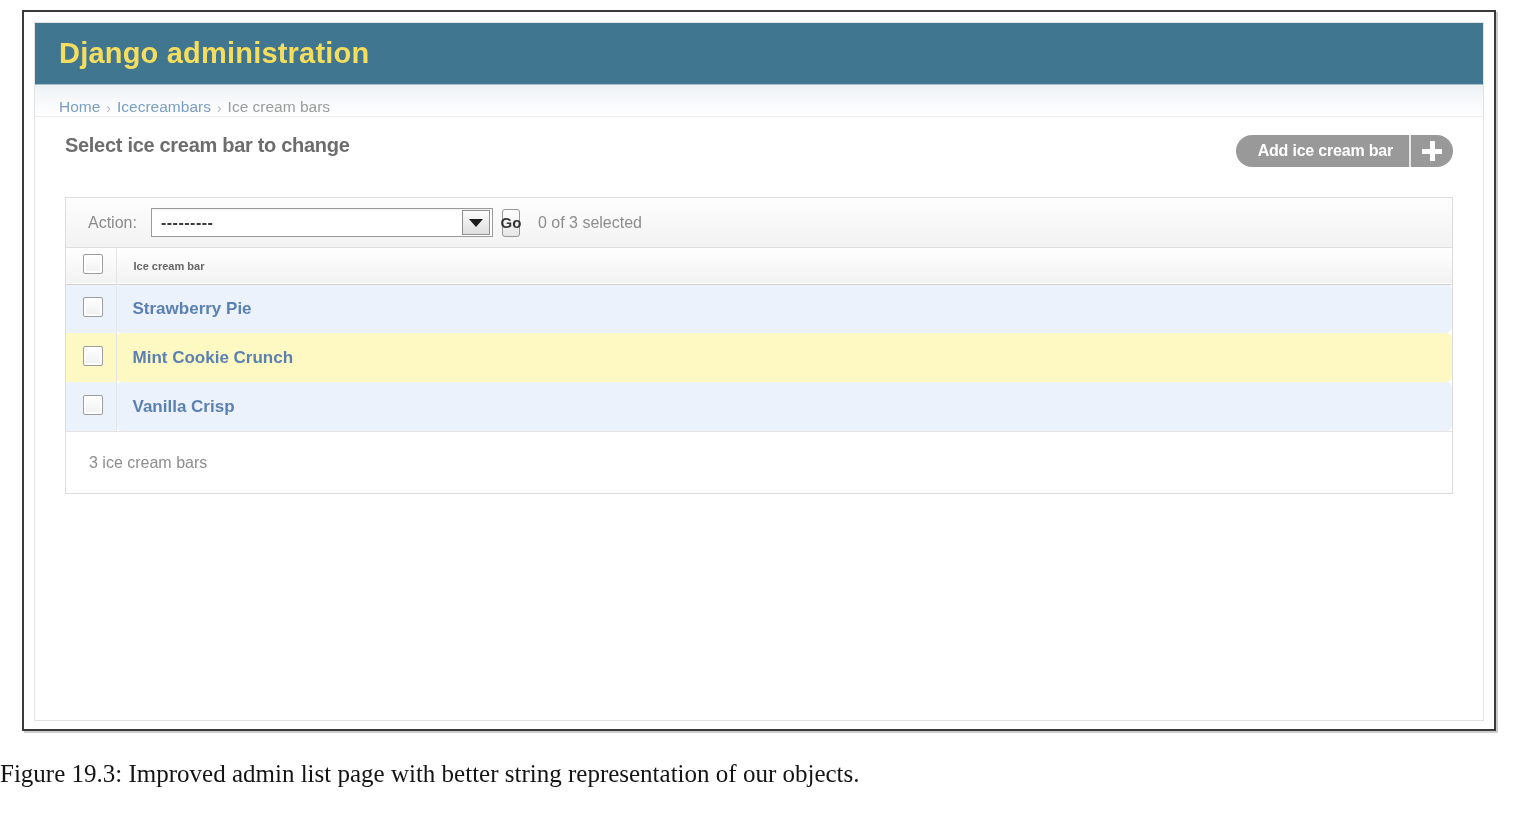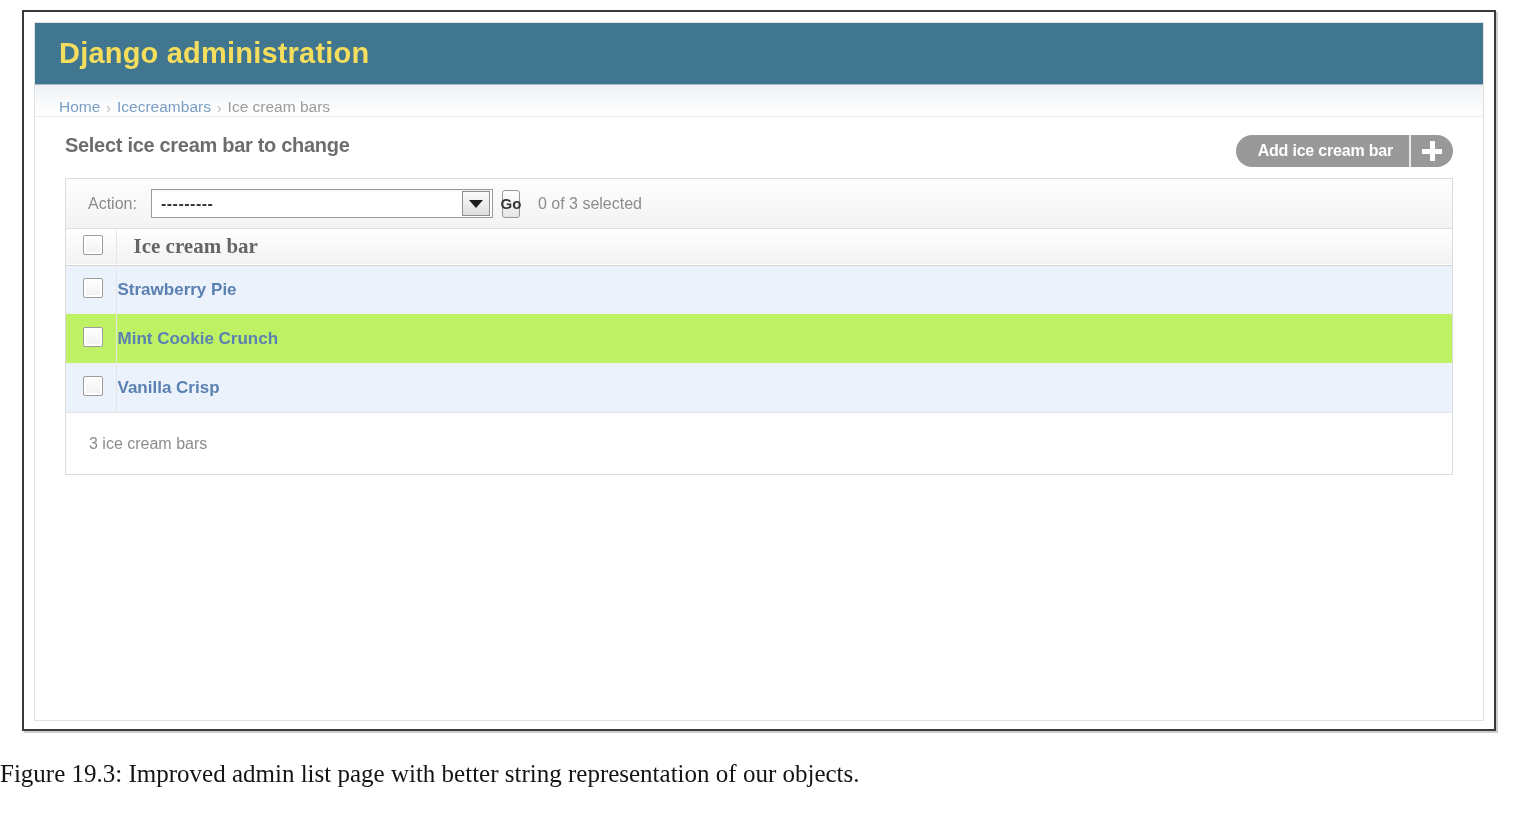--- a/index.html
+++ b/index.html
@@ -122,21 +122,21 @@
   }
   #addlink-plus .plus-h, #addlink-plus .plus-v {
     position: absolute;
     background: #ffffff;
   }
   #addlink-plus .plus-h { width: 20px; height: 5px; }
   #addlink-plus .plus-v { width: 5px; height: 20px; }
 
   
   #changelist-module {
-    margin-top: 0;
+    margin-top: 19px;
     border: 1px solid #dcdcdc;
     background: #ffffff;
   }
 
   
   #action-bar {
     background: linear-gradient(to bottom, #fdfdfd 0%, #f3f3f3 100%);
     border-bottom: 1px solid #dedede;
     height: 50px;
     display: flex;
@@ -211,36 +211,36 @@
   }
   #result-table th.col-check, #result-table td.col-check {
     width: 50px;
     padding: 0 0 0 17px;
     border-right: 1px solid #e6e6e6;
   }
   #result-table th.col-name {
     padding: 0 0 0 17px;
     height: 36px;
     color: #656565;
-    font-size: 21px;
-    font-weight: bold;
-    font-family: Liberation Serif, serif;
+    font-size: 11px;
+    font-weight: bold;
   }
   #result-table td.col-name {
-    padding: 0 0 0 1px;
+    padding: 0 0 0 16px;
     height: 49px;
     font-size: 17px;
     font-weight: bold;
+    border-radius: 6px;
   }
   #result-table td.col-name a {
     color: #5b80b2;
     text-decoration: none;
   }
   #result-table tbody tr.row1 { background: #ebf2fb; }
-  #result-table tbody tr.row2 { background: #bef264; }
+  #result-table tbody tr.row2 { background: #fef9c3; }
 
   .os-checkbox {
     width: 20px; height: 20px;
     border: 1px solid #9d9d9d;
     border-radius: 2px;
     background: linear-gradient(to bottom, #ffffff 0%, #f0f0f0 100%);
     box-shadow: inset 0 0 0 2px #ffffff, inset 0 1px 2px rgba(0,0,0,0.10);
     display: inline-block;
     cursor: pointer;
   }

